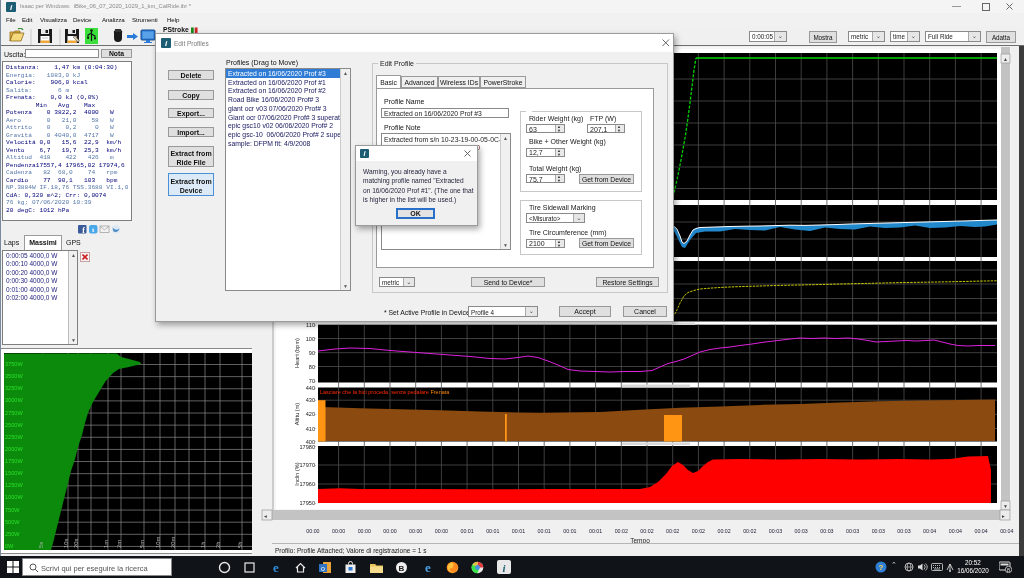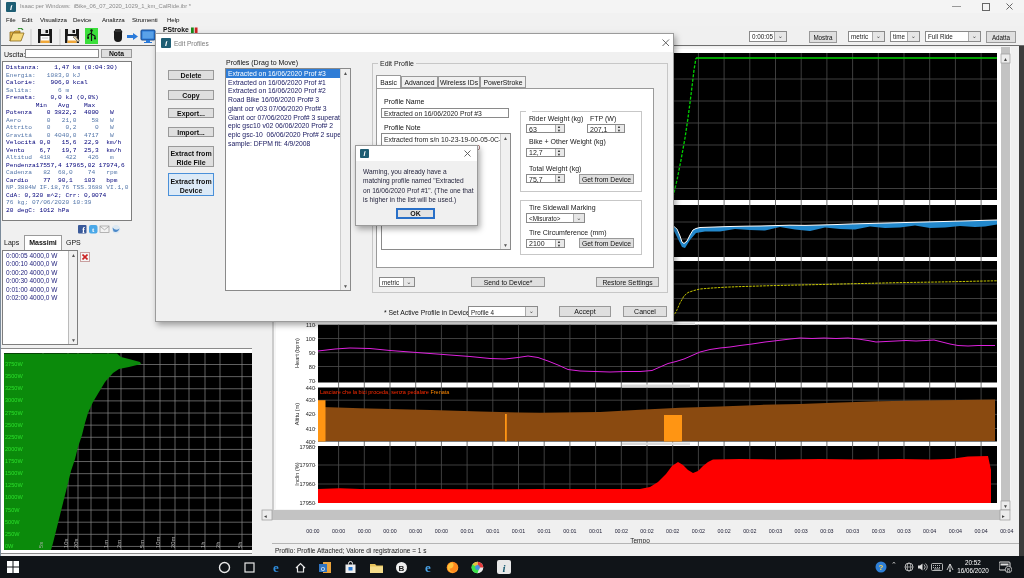--- a/index.html
+++ b/index.html
@@ -585,20 +585,27 @@
   
   <svg class="abs" style="left:7px;top:5px;" width="12" height="12" viewBox="0 0 12 12">
       <g fill="#fff">
         <rect x="0" y="0" width="5.5" height="5.5"></rect>
         <rect x="6.5" y="0" width="5.5" height="5.5"></rect>
         <rect x="0" y="6.5" width="5.5" height="5.5"></rect>
         <rect x="6.5" y="6.5" width="5.5" height="5.5"></rect>
       </g>
     </svg>
   
+  <div class="abs" style="left:22px;top:2px;width:150px;height:18px;background:#fff;border:1px solid #888;">
+    <svg class="abs" style="left:6px;top:4px;" width="10" height="10">
+        <circle cx="4" cy="4" r="3" fill="none" stroke="#555" stroke-width="1"></circle>
+        <line x1="6.3" y1="6.3" x2="9" y2="9" stroke="#555" stroke-width="1"></line>
+      </svg>
+    <span class="abs" style="left:18px;top:4.5px;font-size:7.5px;color:#555;">Scrivi qui per eseguire la ricerca</span>
+  </div>
   <span id="tbar"><svg class="abs" style="left:218px;top:5px;" width="13" height="13">
         <circle cx="6.5" cy="6.5" r="5" fill="none" stroke="#e8e8e8" stroke-width="1.4"></circle>
       </svg><svg class="abs" style="left:243px;top:5px;" width="13" height="13">
         <rect x="2" y="2" width="9" height="9" fill="none" stroke="#e8e8e8" stroke-width="1.2"></rect>
       </svg><svg class="abs" style="left:269px;top:4px;" width="14" height="14">
         <text x="7" y="12" font-size="13" font-weight="bold" fill="#2f8fe0" text-anchor="middle" font-family="Liberation Serif">e</text>
       </svg><svg class="abs" style="left:294px;top:5px;" width="13" height="13">
         <path d="M2 7 L6.5 2.5 L11 7 M3.5 6 L3.5 11 L9.5 11 L9.5 6" fill="none" stroke="#e8e8e8" stroke-width="1.2"></path>
       </svg><svg class="abs" style="left:319px;top:5px;" width="13" height="13">
         <rect x="4" y="1" width="8" height="11" fill="#e8a33d"></rect>

